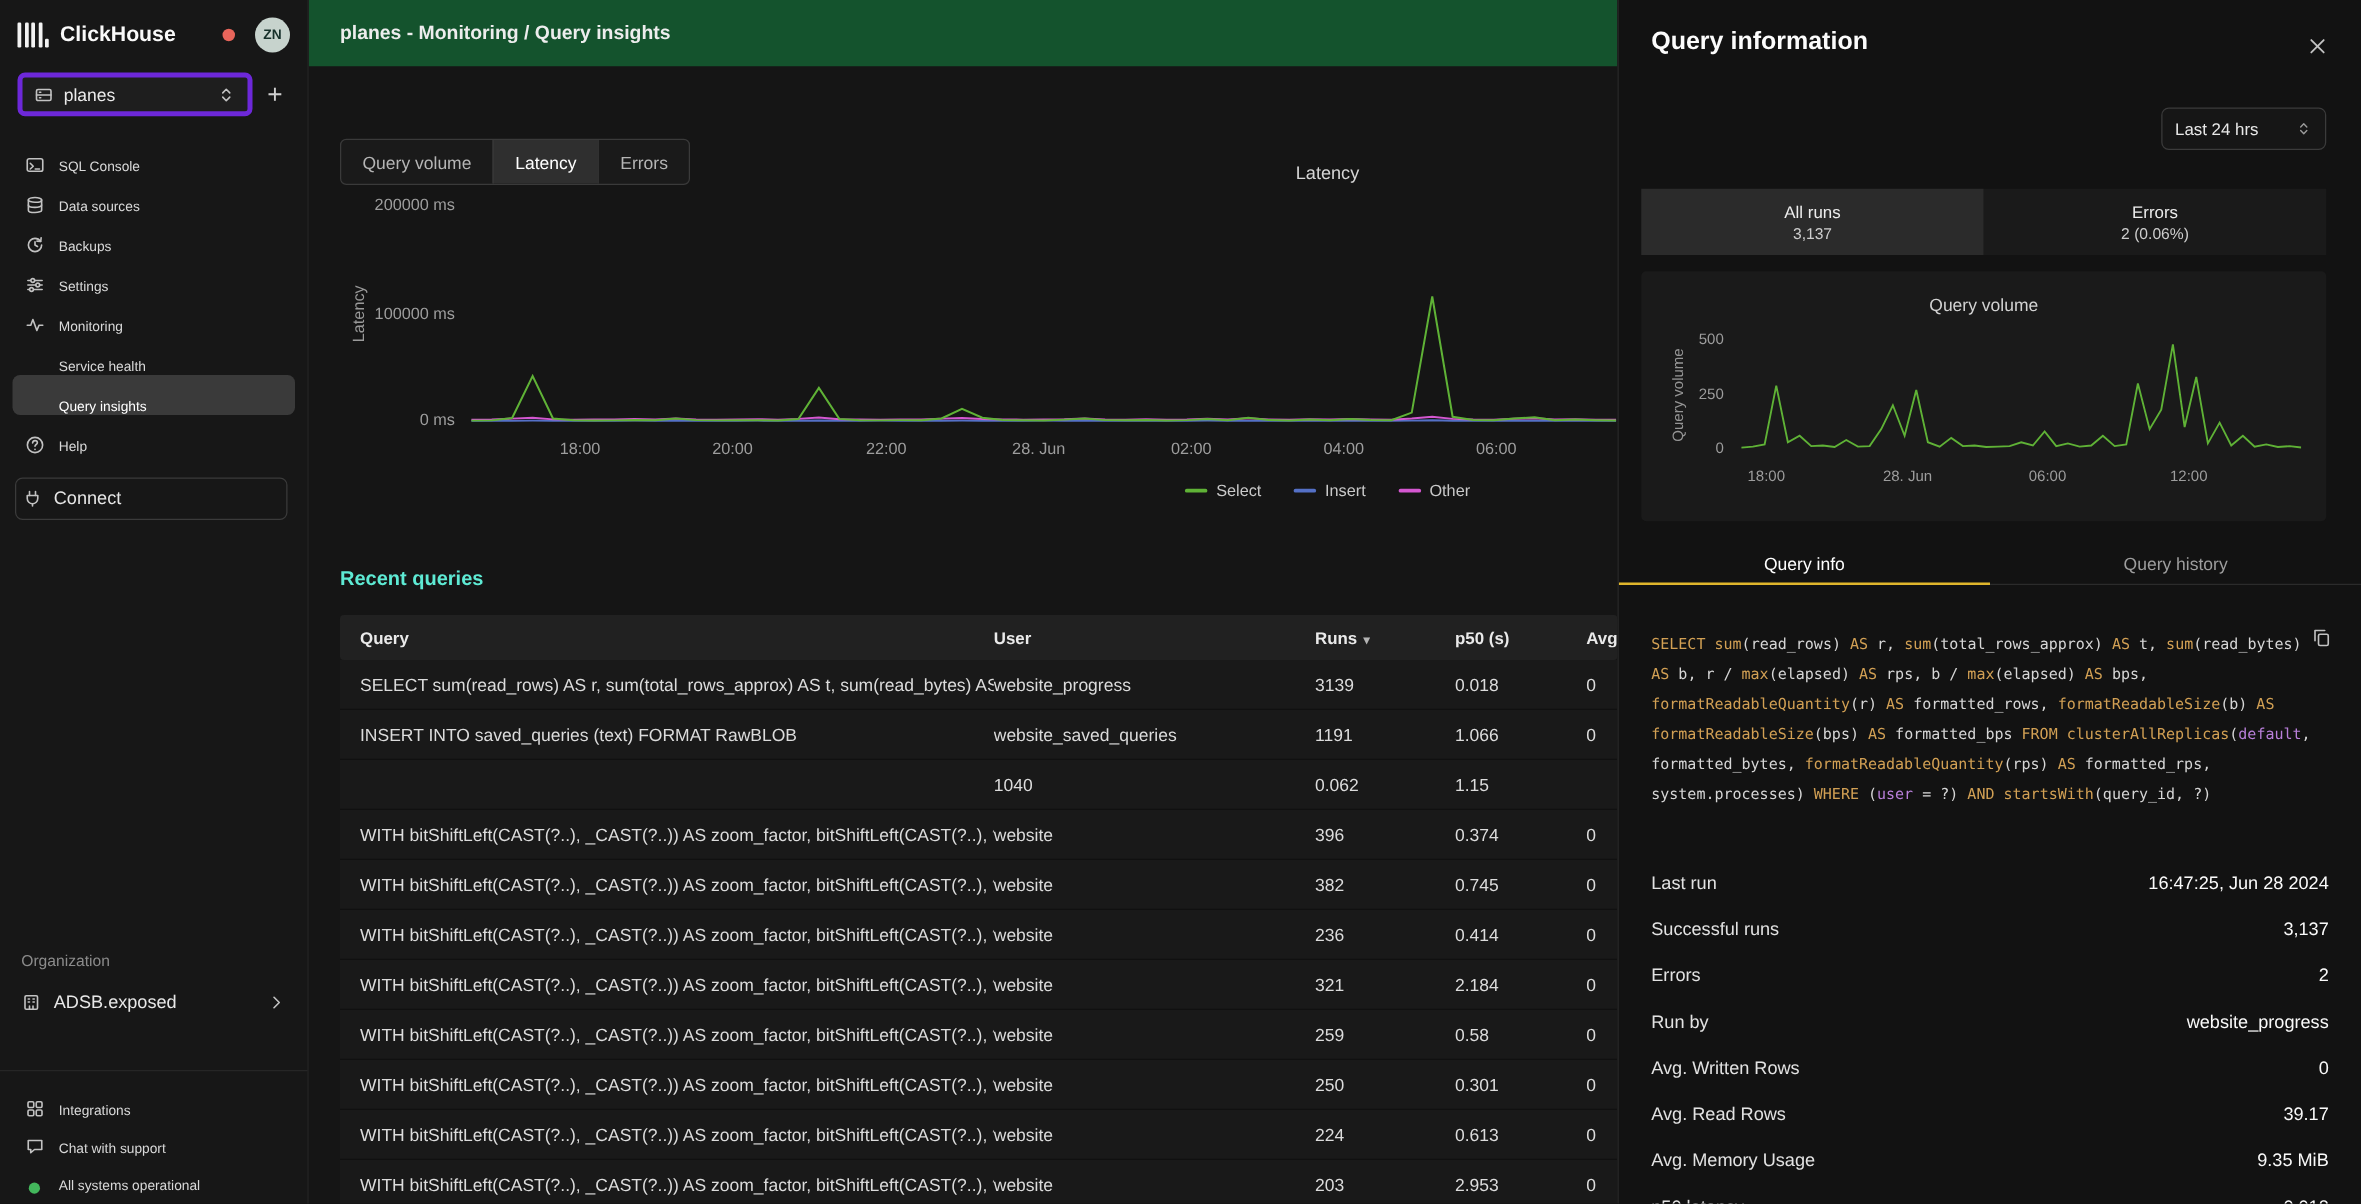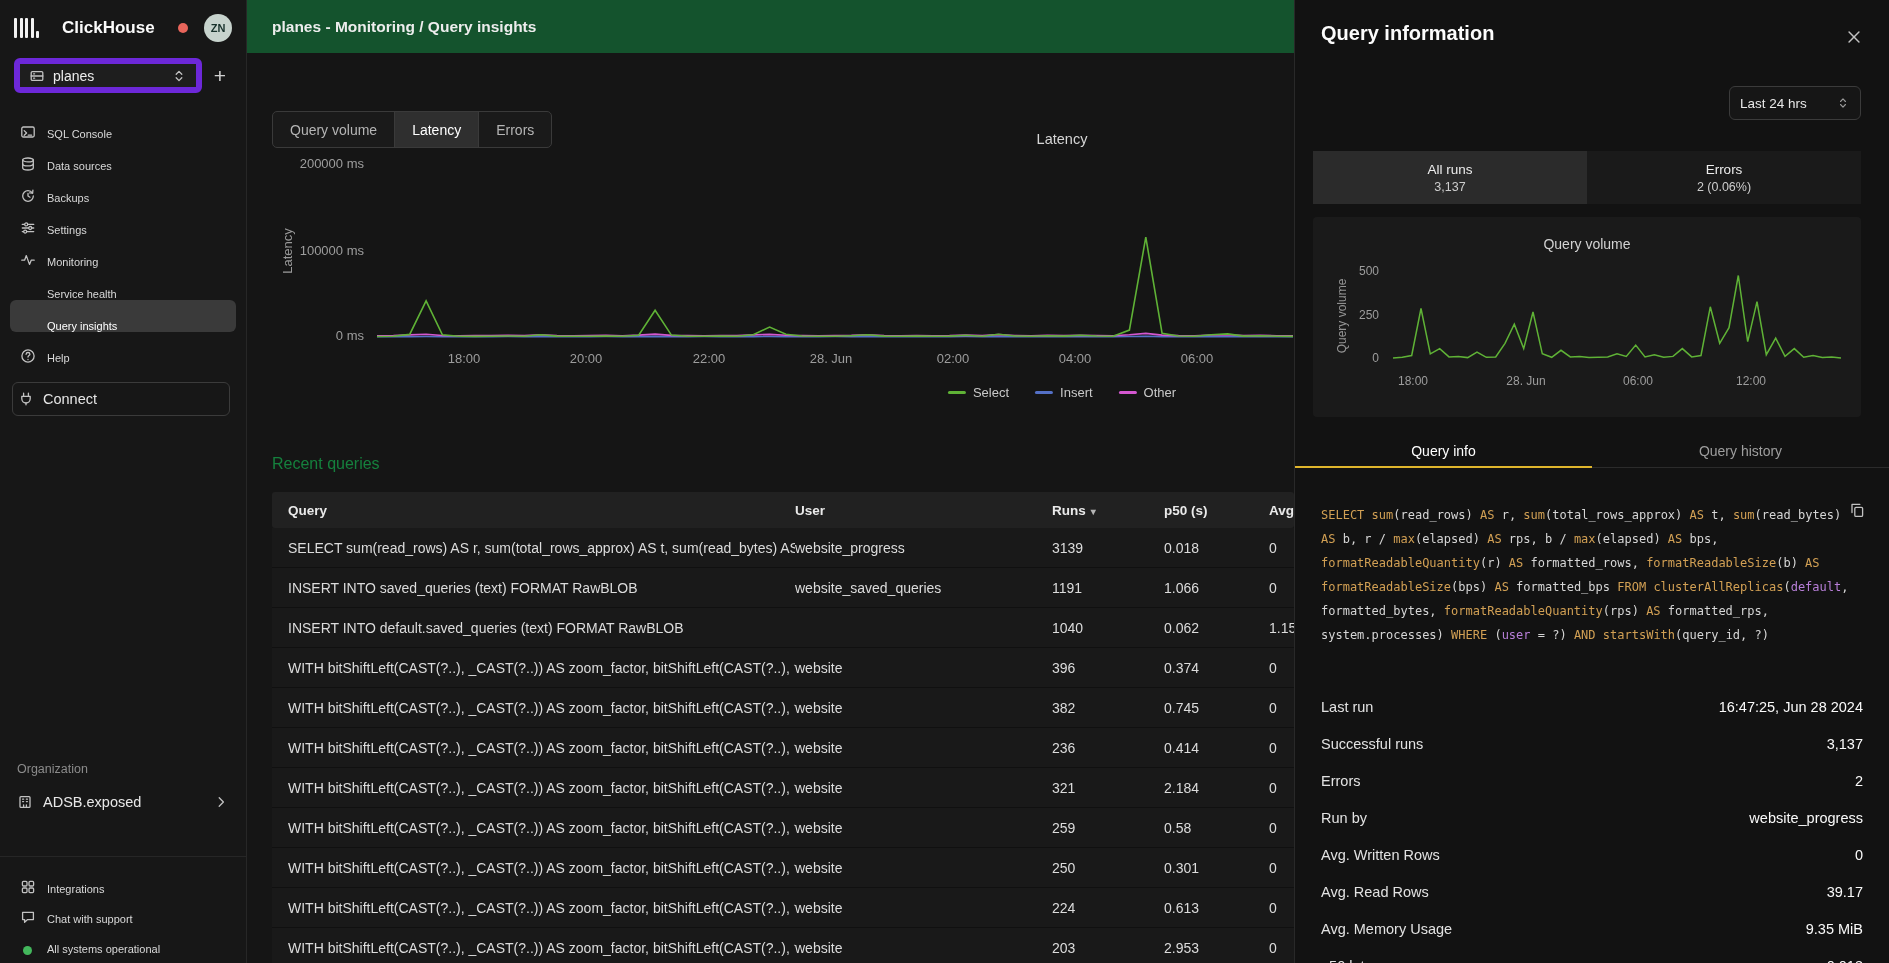--- a/index.html
+++ b/index.html
@@ -3,29 +3,29 @@
 <meta charset="utf-8">
 <style>
   *{box-sizing:border-box;margin:0;padding:0}
   html,body{width:1889px;height:963px}
   body{background:#131313;font-family:"Liberation Sans",sans-serif;color:#ddd;overflow:hidden}
   .app{display:flex;width:1889px;height:963px}
 
   
   .sidebar{width:247px;flex:0 0 247px;background:#171717;border-right:1px solid #272727;position:relative;display:flex;flex-direction:column}
   .sb-top{display:flex;align-items:center;padding:14px 14px 0;gap:8px}
-  .logo{display:flex;align-items:flex-start;gap:23px;flex:1;cursor:pointer}
+  .logo{display:flex;align-items:flex-start;gap:9px;flex:1;cursor:pointer}
   .logo-mark{display:flex;align-items:flex-end;gap:2.5px;height:20px}
   .logo-mark i{display:block;width:3px;height:20px;background:#f2f2f2;border-radius:1px}
   .logo-mark i.dot{height:7px}
   .logo-text{font-size:17px;font-weight:700;color:#fafafa}
   .notif-dot{width:10px;height:10px;border-radius:50%;background:var(--red,#e8655b);margin-right:8px}
   .avatar{width:28px;height:28px;border-radius:50%;background:#c7d3cd;color:#17312b;font-weight:700;font-size:11px;display:flex;align-items:center;justify-content:center;cursor:pointer}
   .service-row{display:flex;align-items:center;gap:6px;margin:16px 14px 0}
-  .service-select{flex:1;display:flex;align-items:center;gap:8px;height:35px;background:#1e1e1e;border:6px solid #6d28d9;border-radius:6px;padding:0 9px;font-size:14px;color:#ececec;cursor:pointer}
+  .service-select{flex:1;display:flex;align-items:center;gap:8px;height:35px;background:#1e1e1e;border:4px solid #6d28d9;border-radius:6px;padding:0 9px;font-size:14px;color:#ececec;cursor:pointer}
   .svc-label{flex:1}
   .add-btn{background:none;border:none;color:#d0d0d0;font-size:21px;line-height:1;cursor:pointer;padding:2px 6px;font-family:inherit}
   nav{margin-top:15px}
   .nav-item{display:flex;align-items:flex-end;gap:11px;height:32px;margin:0 10px;padding:0 10px;border-radius:6px;font-size:11px;color:#d9d9d9;cursor:pointer;white-space:nowrap}
   .nav-item.indent{padding-left:37px}
   .nav-item.active{background:#3a3a3a;color:#fff}
   .ico{width:16px;height:16px;color:#c2c2c2;flex:0 0 auto}
   .connect{display:flex;align-items:center;gap:9px;height:34px;margin:18px 16px 0 12px;padding:0 5px;background:none;border:1px solid #3b3b3b;border-radius:6px;color:#e6e6e6;font-size:14.5px;font-family:inherit;cursor:pointer}
   .org-section{position:absolute;left:0;right:0;top:762px}
   .org-label{font-size:12.5px;color:#8b8b8b;padding:0 17px;margin-bottom:10px}
@@ -44,21 +44,21 @@
   .seg.active{background:#2f2f2f;color:#fff}
   .chart-title{position:absolute;top:131px;left:815px;transform:translateX(-50%);font-size:14.5px;color:#d6d6d6}
   .y-label{position:absolute;top:251px;left:40px;transform:translate(-50%,-50%) rotate(-90deg);font-size:13px;color:#9a9a9a}
   .tick{position:absolute;font-size:13px;color:#9d9d9d;white-space:nowrap}
   .ytick{left:0;width:117px;text-align:right}
   .xtick{transform:translateX(-50%)}
   #latSvg{position:absolute;left:130px;top:140px;width:916px;height:205px}
   .legend{position:absolute;top:385px;left:815px;transform:translateX(-50%);display:flex;gap:26px;align-items:center}
   .legend-item{display:flex;align-items:center;gap:7px;font-size:13px;color:#c9c9c9;cursor:pointer}
   .legend-swatch{width:18px;height:3px;border-radius:2px}
-  .rq-title{position:absolute;top:455px;left:25px;font-size:16px;font-weight:400;color:#15803d}
+  .rq-title{position:absolute;top:455px;left:25px;font-size:16px;font-weight:700;color:#5eead4}
   .table{position:absolute;top:492px;left:25px;right:0}
   .t-head,.t-row{display:grid;grid-template-columns:523px 257px 112px 105px 1fr;align-items:center}
   .t-head{height:36px;background:#212121;font-size:13.5px;font-weight:700;color:#eaeaea;border-radius:3px}
   .t-row{height:40px;background:#191919;border-bottom:1px solid #101010;font-size:14px;color:#dcdcdc;cursor:pointer}
   .cell{padding-right:10px;white-space:nowrap;overflow:hidden}
   .cell:first-child{padding-left:16px}
   .caret{font-size:10px;color:#b5b5b5;margin-left:5px}
 
   
   .panel{width:595px;flex:0 0 595px;background:#121212;border-left:1px solid #292929;position:relative;overflow:hidden}
@@ -296,21 +296,20 @@
           <div class="cell">0</div>
         </div>
         <div class="t-row">
           <div class="cell">INSERT INTO saved_queries (text) FORMAT RawBLOB</div>
           <div class="cell">website_saved_queries</div>
           <div class="cell">1191</div>
           <div class="cell">1.066</div>
           <div class="cell">0</div>
         </div>
         <div class="t-row">
-          <div class="cell">INSERT INTO default.saved_queries (text) FORMAT RawBLOB</div>
           <div class="cell"></div>
           <div class="cell">1040</div>
           <div class="cell">0.062</div>
           <div class="cell">1.15</div>
         </div>
         <div class="t-row">
           <div class="cell">WITH bitShiftLeft(CAST(?..), _CAST(?..)) AS zoom_factor, bitShiftLeft(CAST(?..), ? …</div>
           <div class="cell">website</div>
           <div class="cell">396</div>
           <div class="cell">0.374</div>

